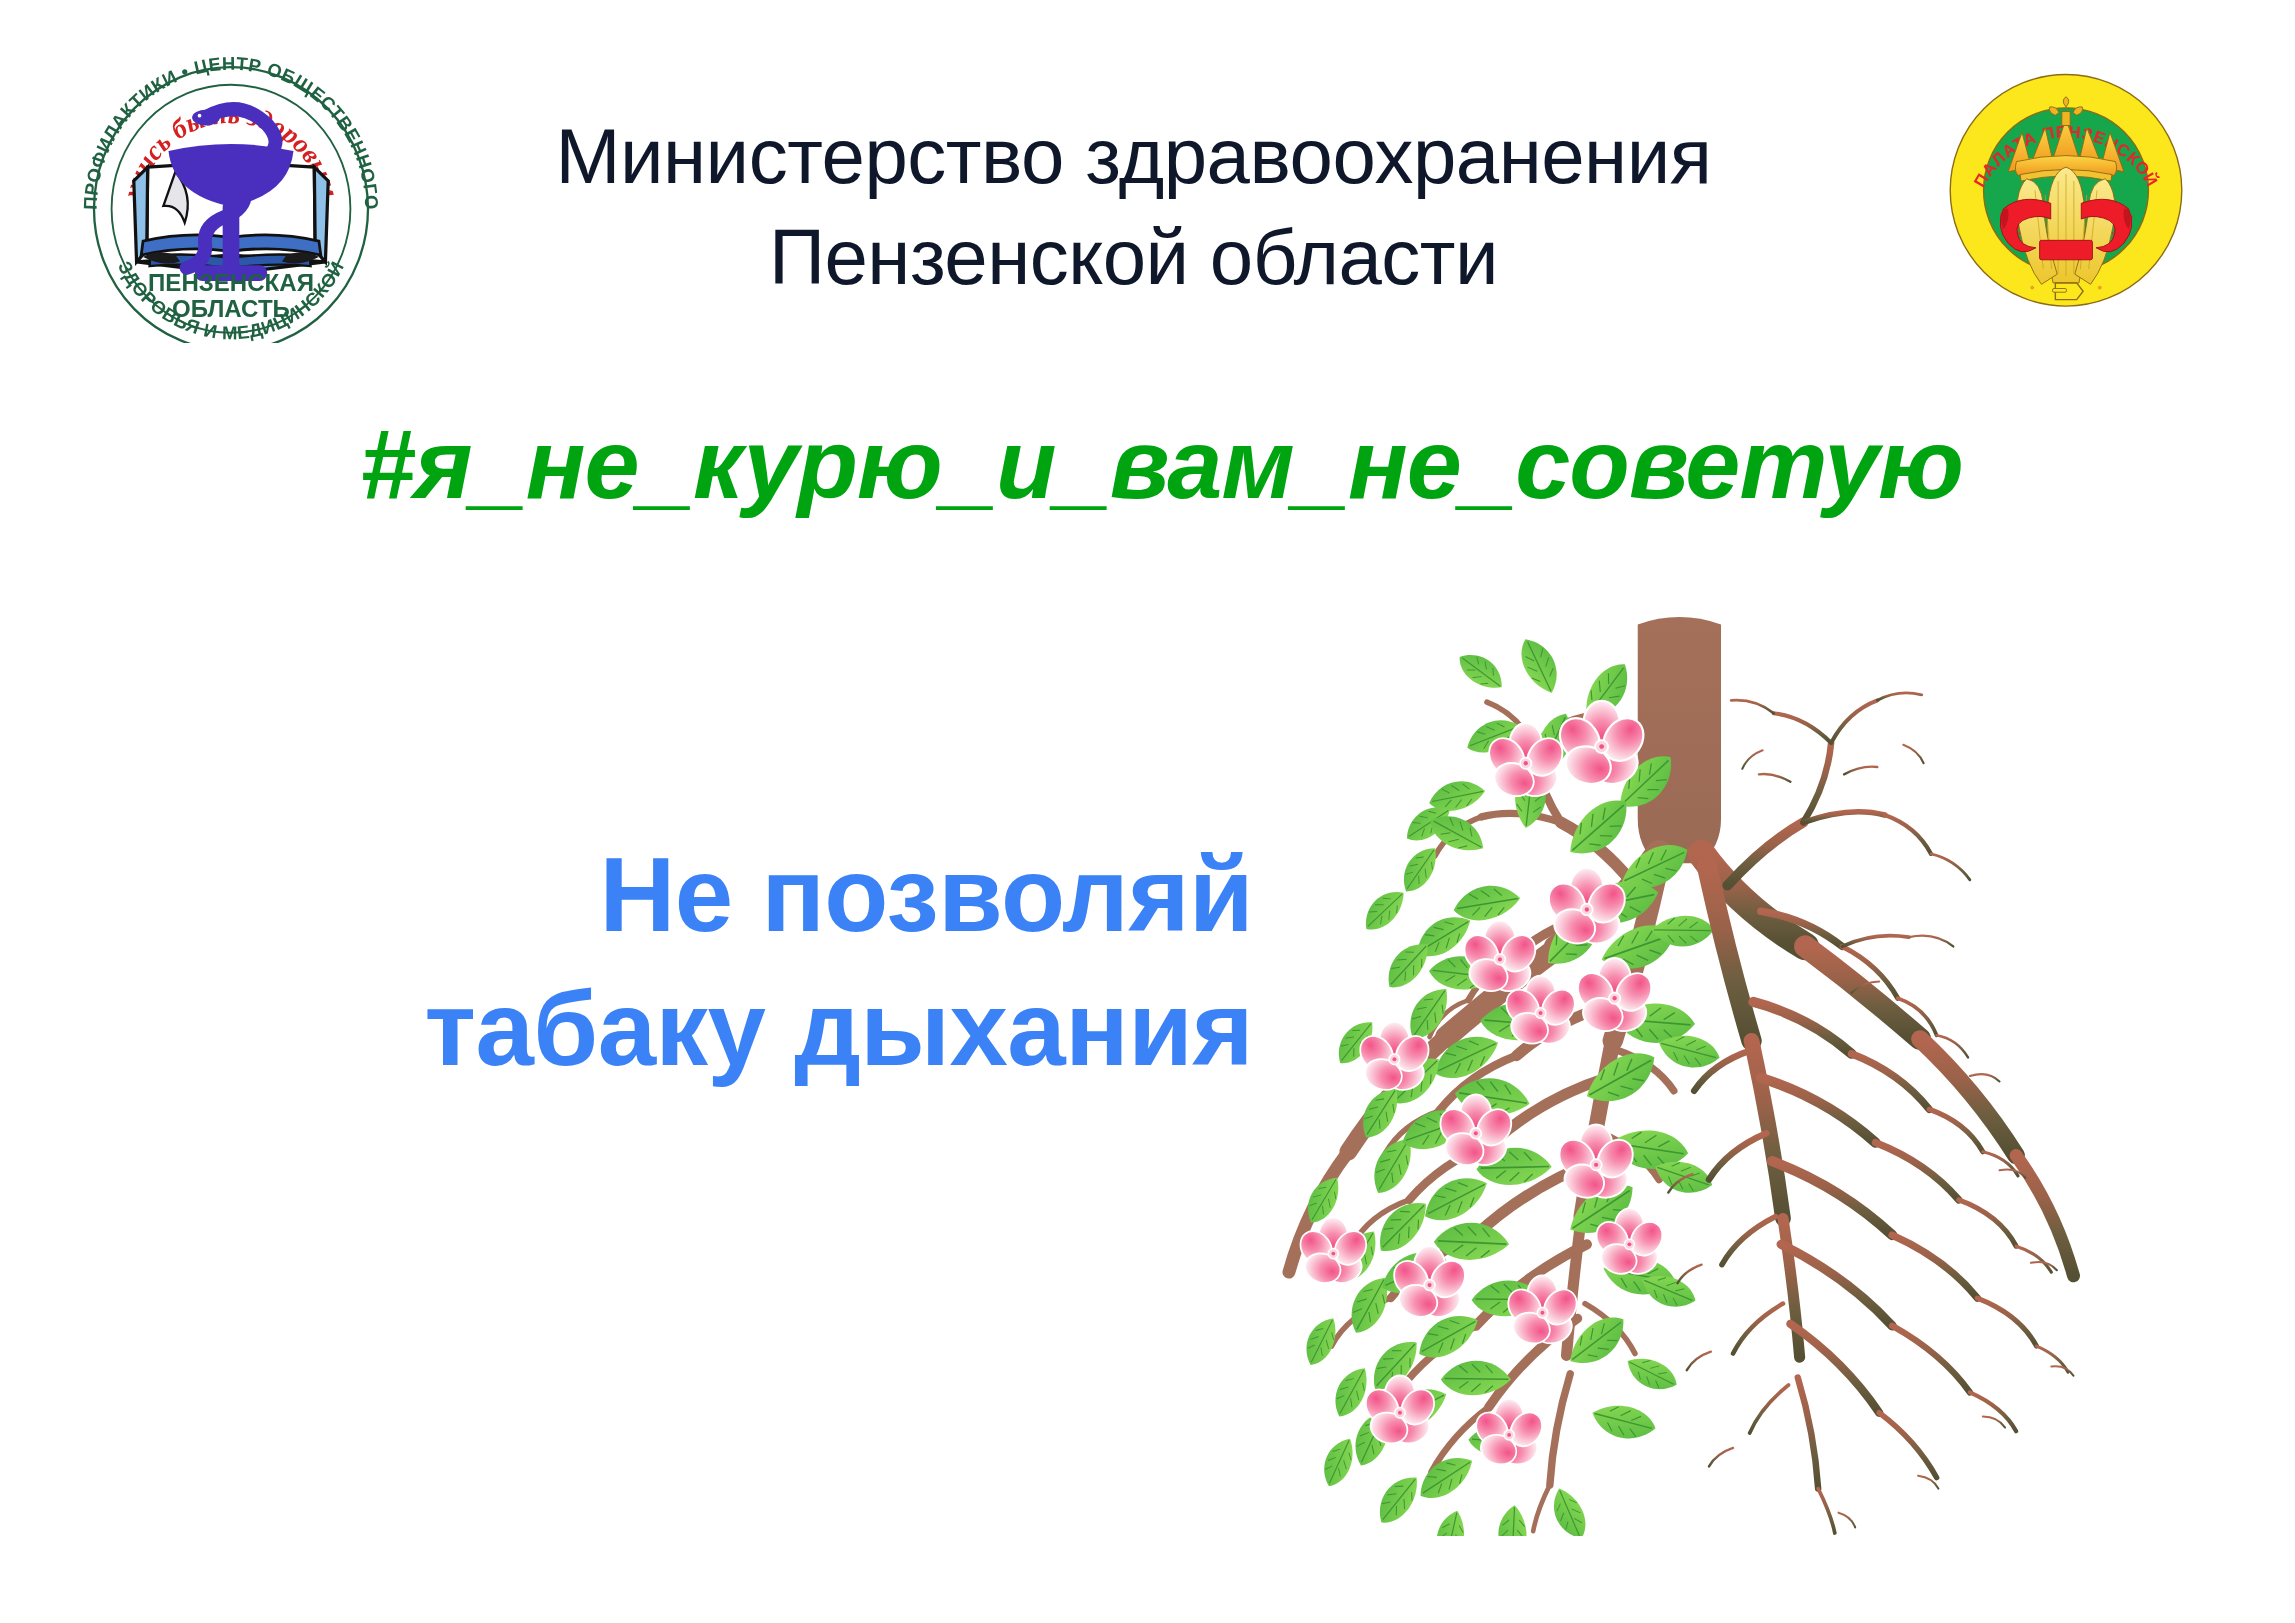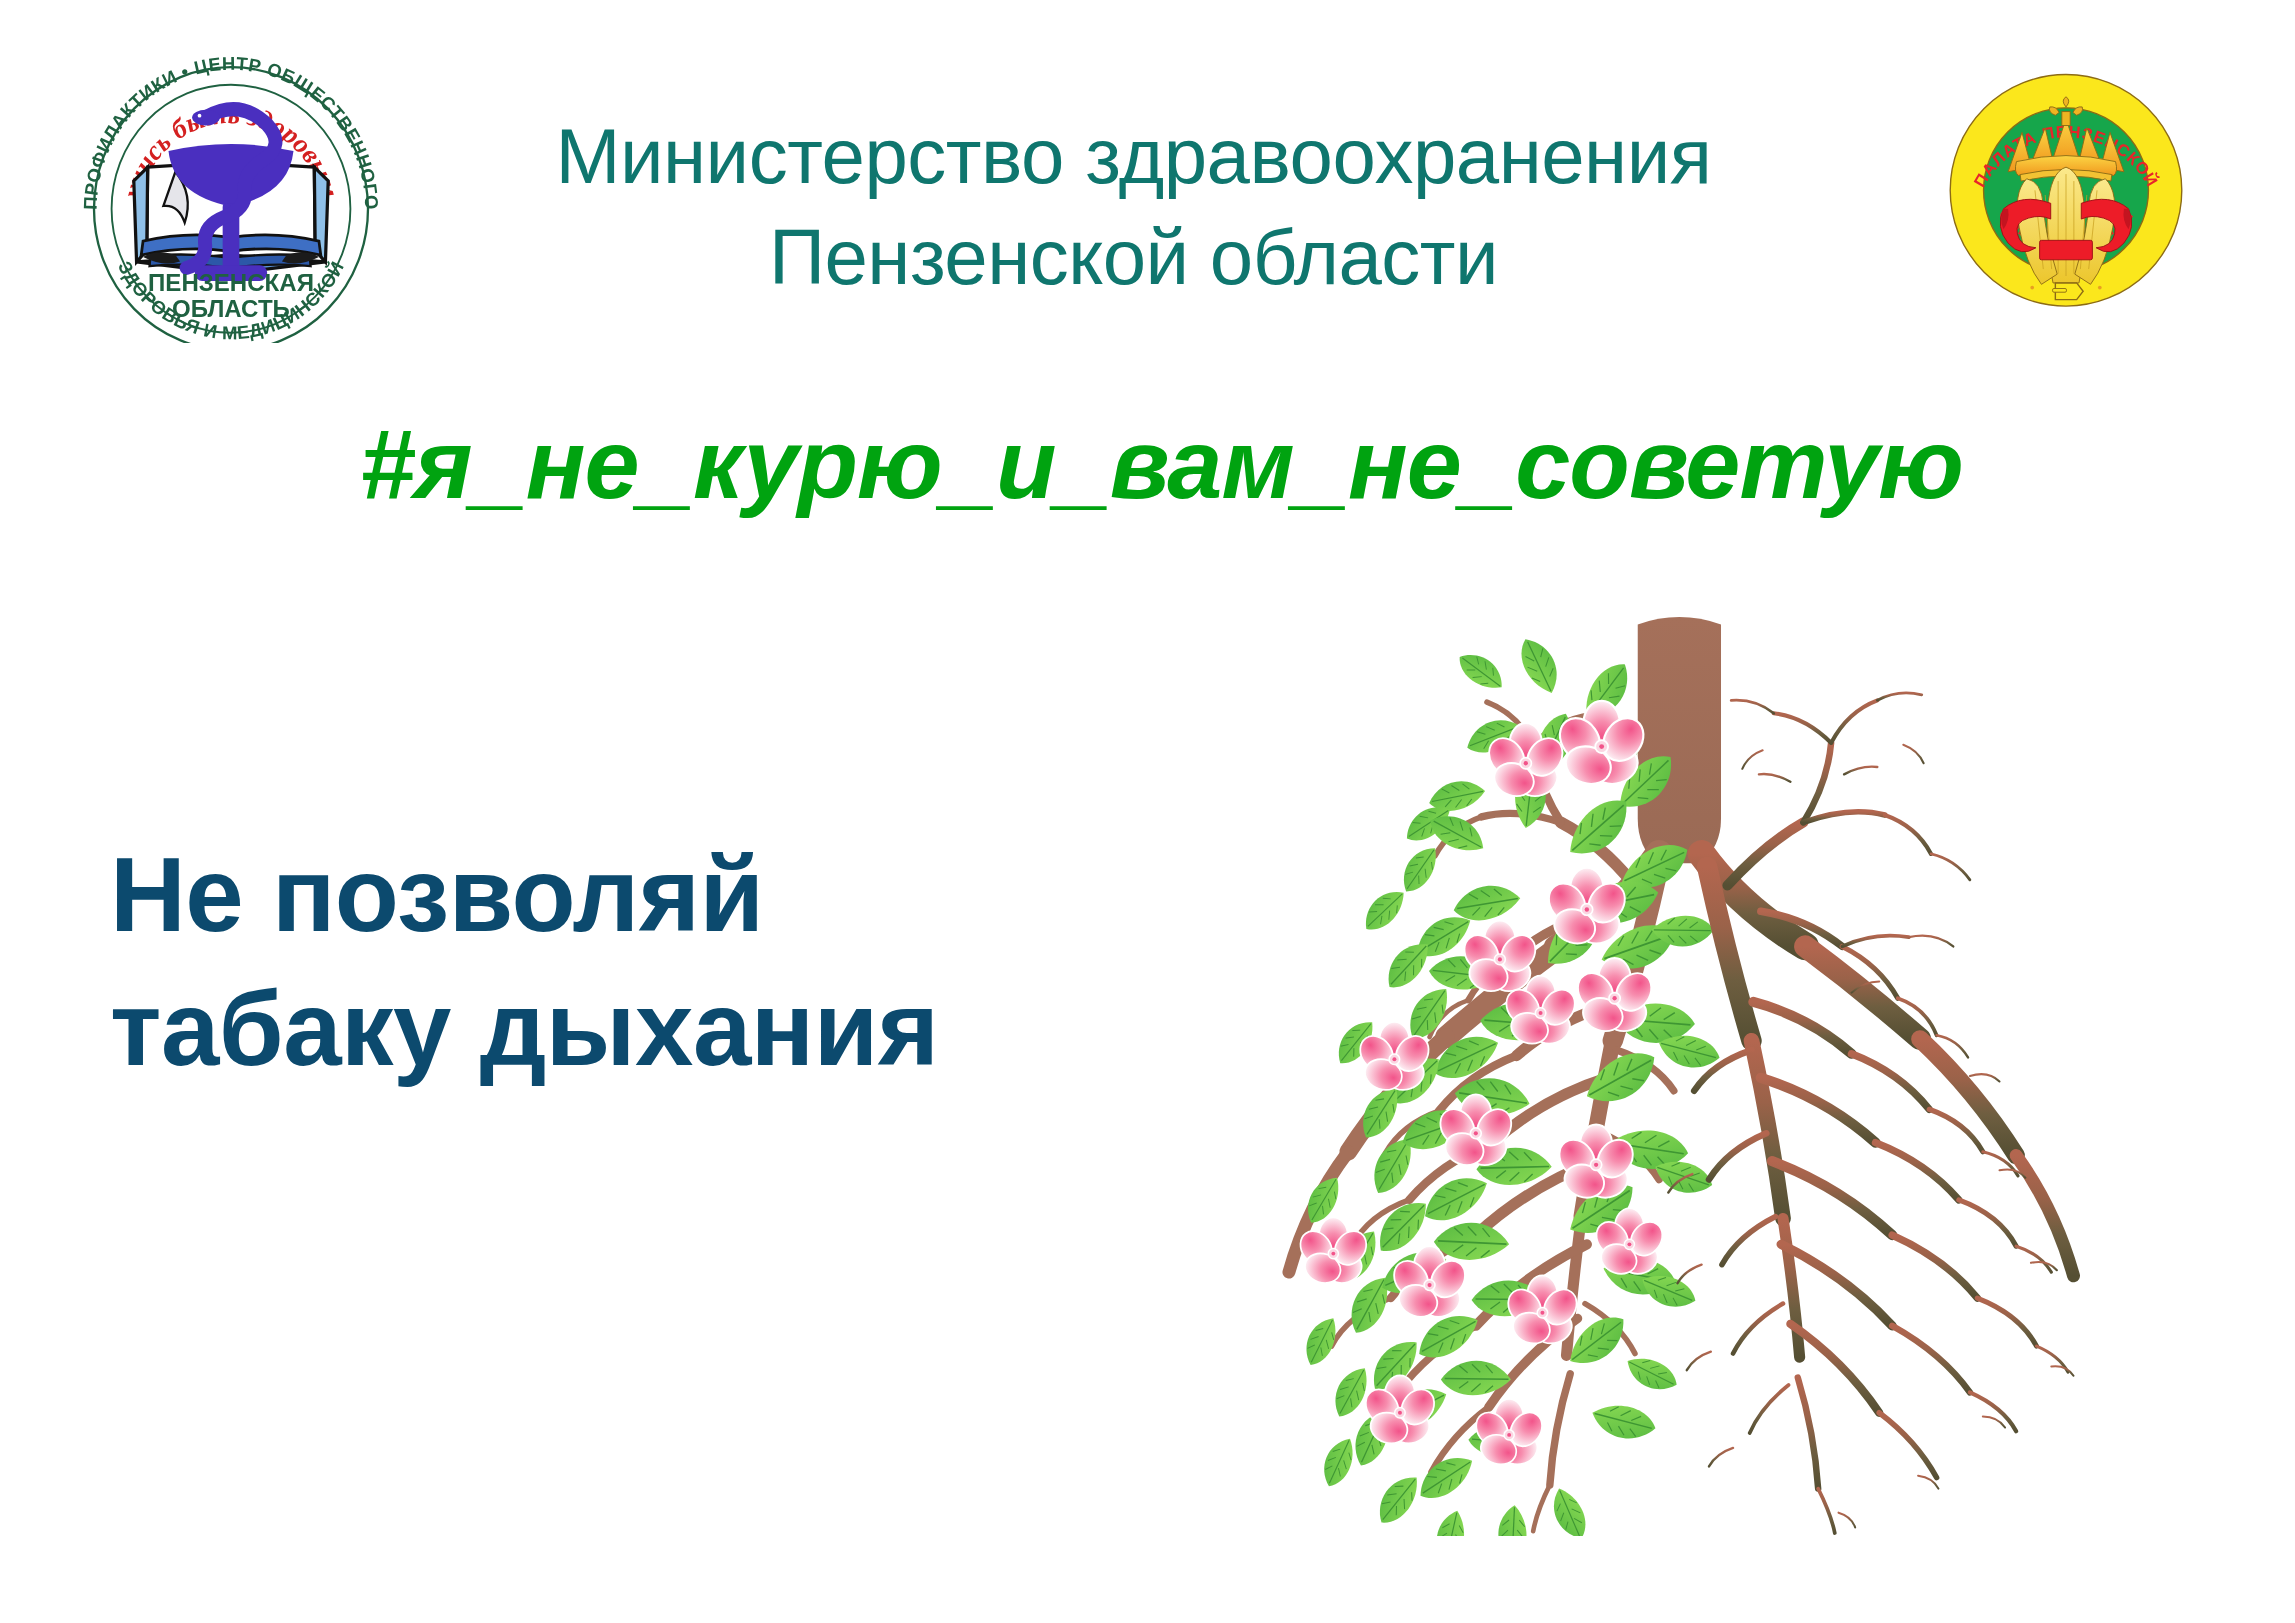--- a/index.html
+++ b/index.html
@@ -14,21 +14,21 @@
 
   
   .header{position:absolute;left:0;top:0;width:2295px;height:352px;}
 
   .logo-left{position:absolute;left:69px;top:56px;width:324px;height:287px;}
   .logo-right{position:absolute;left:1934px;top:56px;width:264px;height:264px;}
 
   .ministry{
     position:absolute;left:532px;top:106px;width:1203px;
     text-align:center;
-    color:#0f766e;
+    color:#0f172a;
     font-size:78px;
     line-height:1.30;
     font-weight:400;
     letter-spacing:-0.5px;
   }
   .ministry .l2{display:block;}
 
   
   .hashtag{
     position:absolute;left:0;top:407px;width:2295px;
@@ -37,26 +37,26 @@
     font-size:99px;
     font-weight:bold;
     font-style:italic;
     letter-spacing:-0.9px;
     white-space:nowrap;
     padding-left:14px;
   }
 
   
   .slogan{
-    position:absolute;left:110px;top:828px;width:1134px;
-    color:#0c4a6e;
+    position:absolute;left:119px;top:828px;width:1134px;
+    color:#3b82f6;
     font-size:105px;
     font-weight:bold;
     line-height:1.28;
-    text-align:left;
+    text-align:right;
     letter-spacing:-0.5px;
   }
   .slogan span{display:block;}
 
   
   .lungs{position:absolute;left:1152px;top:615px;width:1064px;height:921px;}
   .lungs svg{display:block;width:100%;height:100%;}
 </style>
 </head>
 <body>

